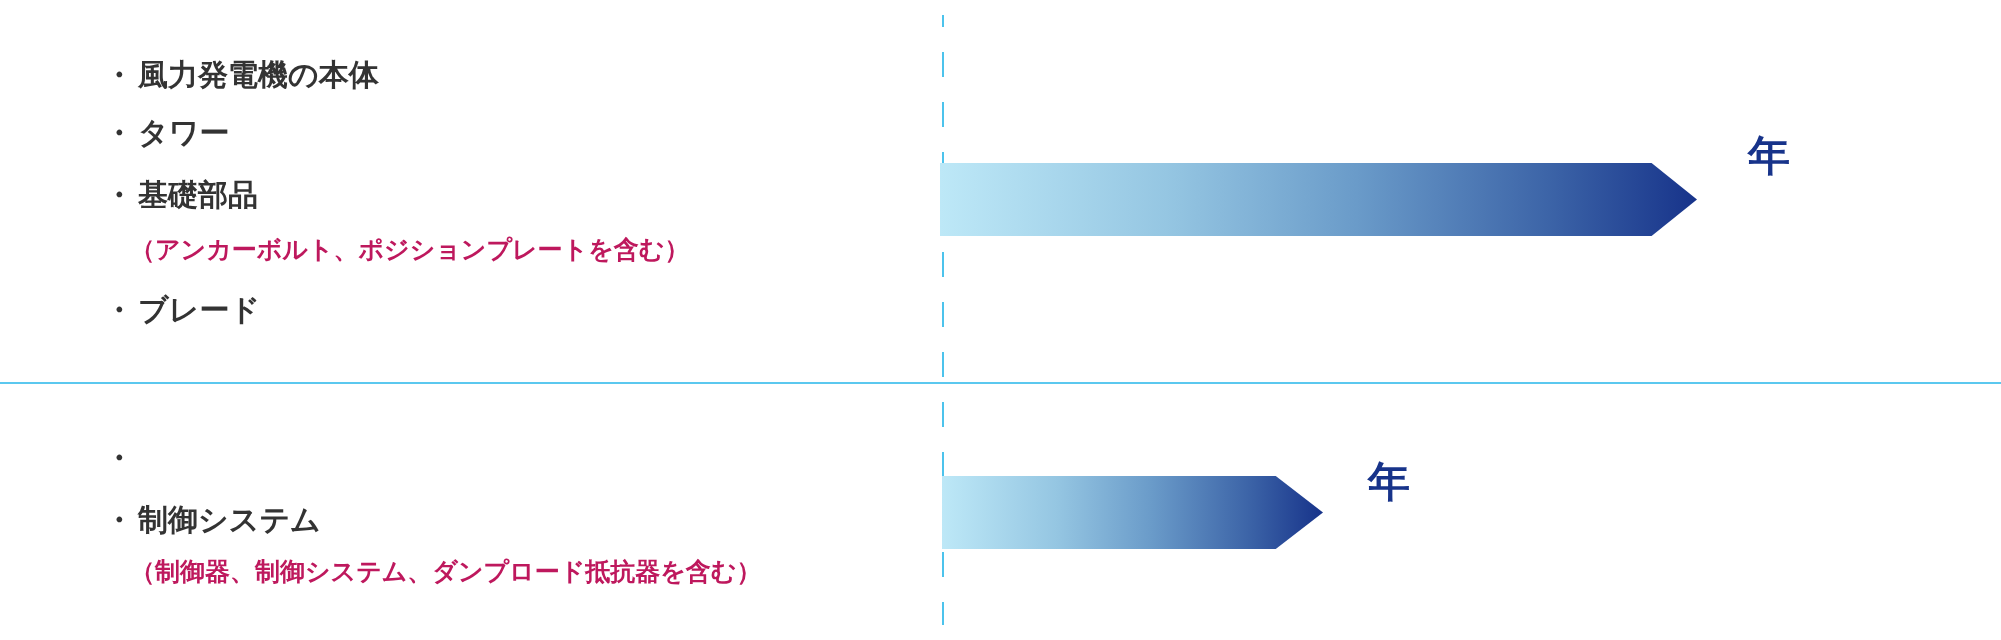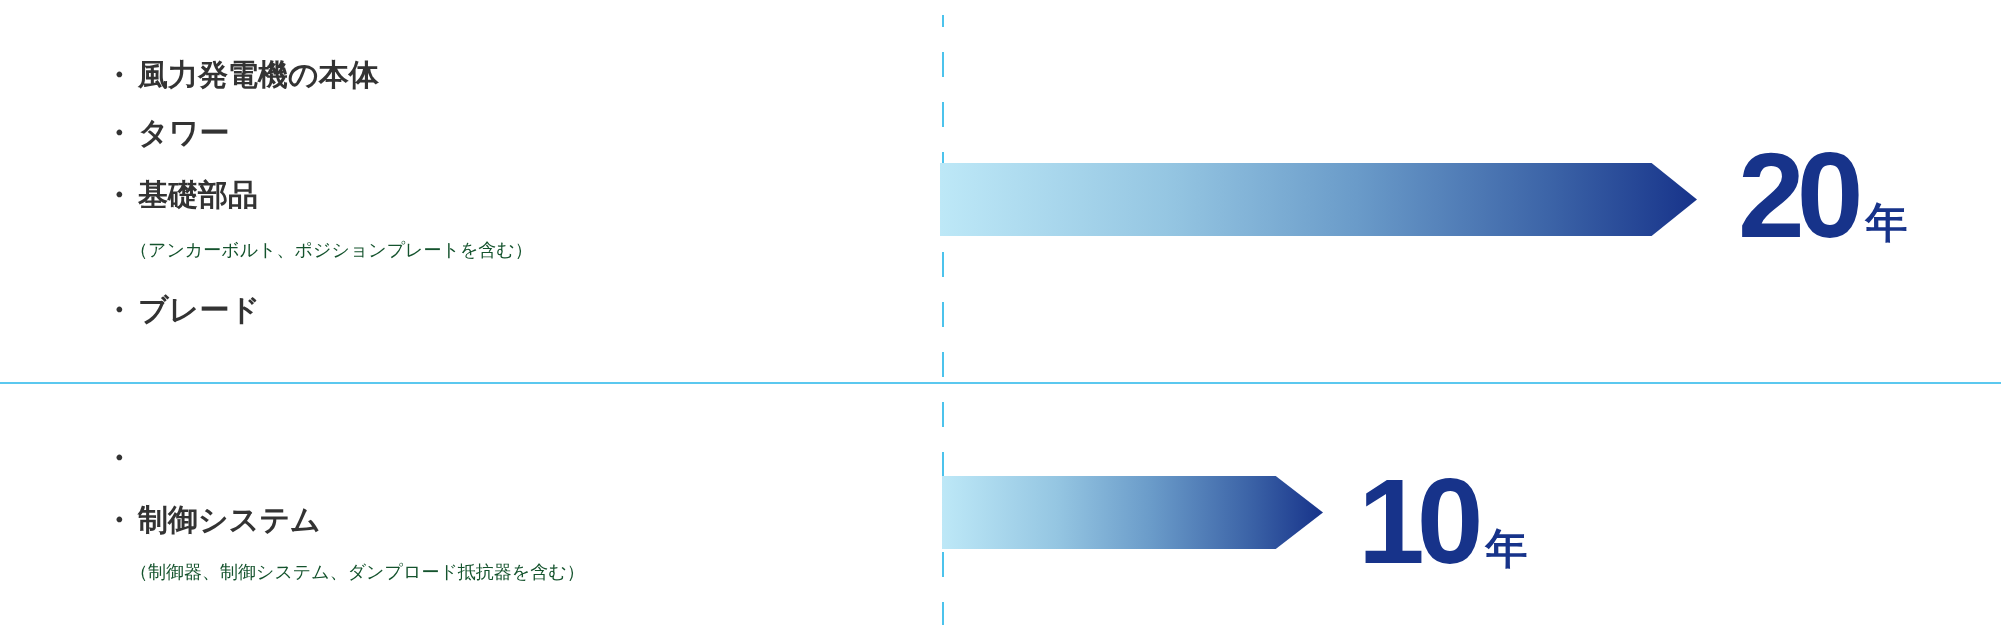--- a/index.html
+++ b/index.html
@@ -61,25 +61,25 @@
   }
   .item .bullet {
     display: inline-block;
     width: 34px;
     text-align: left;
     font-size: 30px;
   }
   .note {
     position: absolute;
     left: 130px;
-    font-weight: normal;
-    font-size: 18px;
+    font-weight: bold;
+    font-size: 25px;
     line-height: 34px;
     white-space: nowrap;
-    color: #14532d;
+    color: #be185d;
   }
 
   .arrow {
     position: absolute;
     background: linear-gradient(to right, #bde8f7 0%, #95c6e2 30%, #6a9bc9 55%, #3d65a8 80%, #17338a 100%);
   }
   .arrow.top-arrow {
     left: 940px;
     top: 163px;
     width: 757px;
@@ -136,33 +136,31 @@
     <span>基礎部品</span>
   </div>
   <div class="note" style="top:233px;">（アンカーボルト、ポジションプレートを含む）</div>
   <div class="item" style="top:290px;">
     <span class="bullet">・</span>
     <span>ブレード</span>
   </div>
 
   <div class="arrow top-arrow"></div>
   <div class="years top-years">
-    <span class="num">20</span>
     <span class="unit">年</span>
   </div>
 </div>
 
 <div class="section bottom"></div>
 
 <div class="item" style="top:438px;">
   <span class="bullet">・</span>
 </div>
 <div class="item" style="top:500px;">
   <span class="bullet">・</span>
   <span>制御システム</span>
 </div>
 <div class="note" style="top:555px;">（制御器、制御システム、ダンプロード抵抗器を含む）</div>
 
 <div class="arrow bottom-arrow"></div>
 <div class="years bottom-years">
-  <span class="num">10</span>
   <span class="unit">年</span>
 </div>
 
 </body></html>

